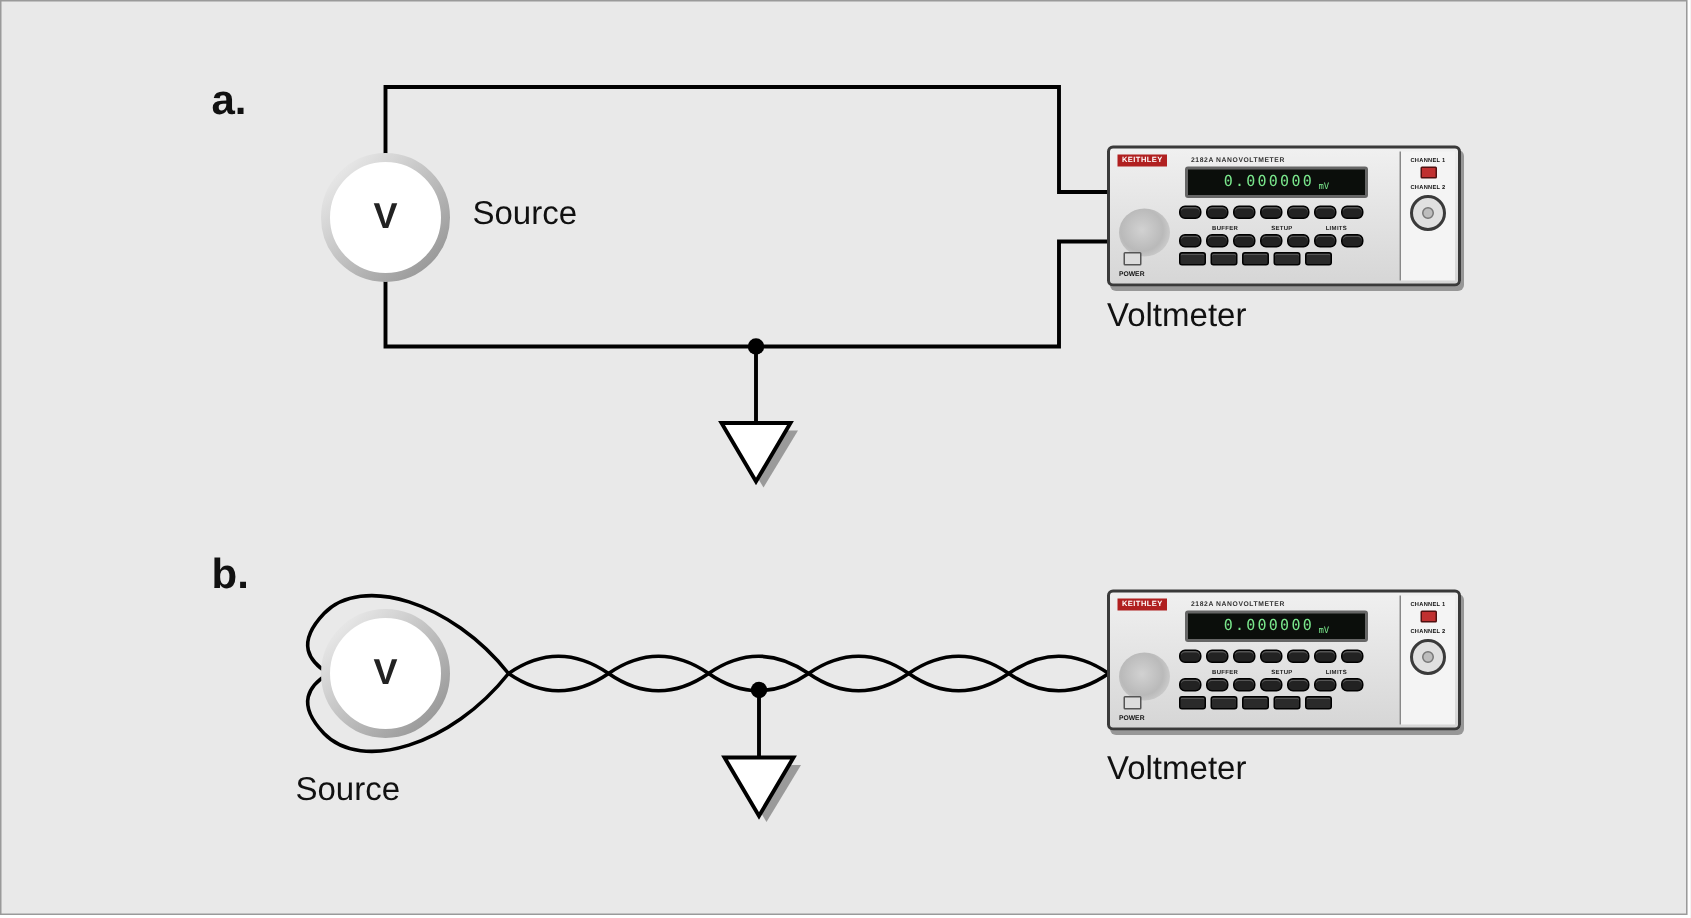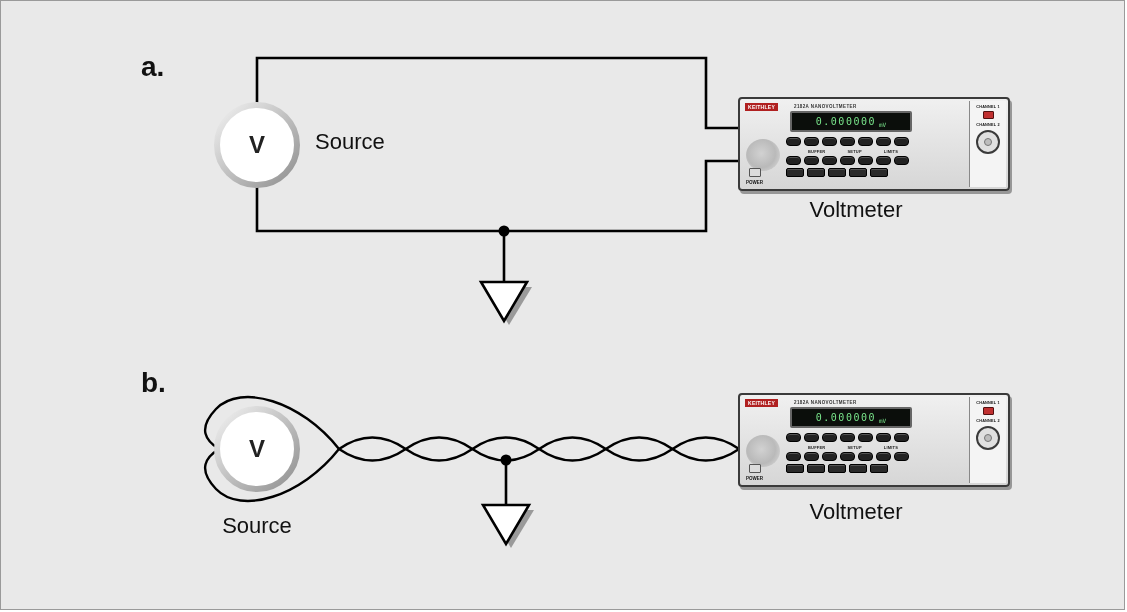--- a/index.html
+++ b/index.html
@@ -19,25 +19,25 @@
   .wires{position:absolute;left:0;top:0;width:1127px;height:612px;}
 
   .txt{position:absolute;color:#111;}
   .sec-label{font-size:28px;font-weight:600;}
   .big-label{font-size:22px;font-weight:500;}
   .v-label{
     position:absolute;width:80px;height:80px;
     display:flex;align-items:center;justify-content:center;
     font-size:24px;font-weight:600;color:#222;
   }
-  .centered{text-align:center;}
+  .centered{text-align:left;}
 
   
   .device{
-    position:absolute;width:272px;height:94px;
+    position:absolute;width:236px;height:94px;
     background:linear-gradient(#f0f0f0,#d6d6d6);
     border:2px solid #3a3a3a;border-radius:4px;
     box-shadow:2px 3px 0 rgba(0,0,0,.35);
     box-sizing:border-box;
   }
   .dev-logo{
     position:absolute;left:5px;top:4px;
     background:#b02020;color:#fff;
     font-size:5px;font-weight:bold;
     padding:1px 3px;letter-spacing:.3px;

